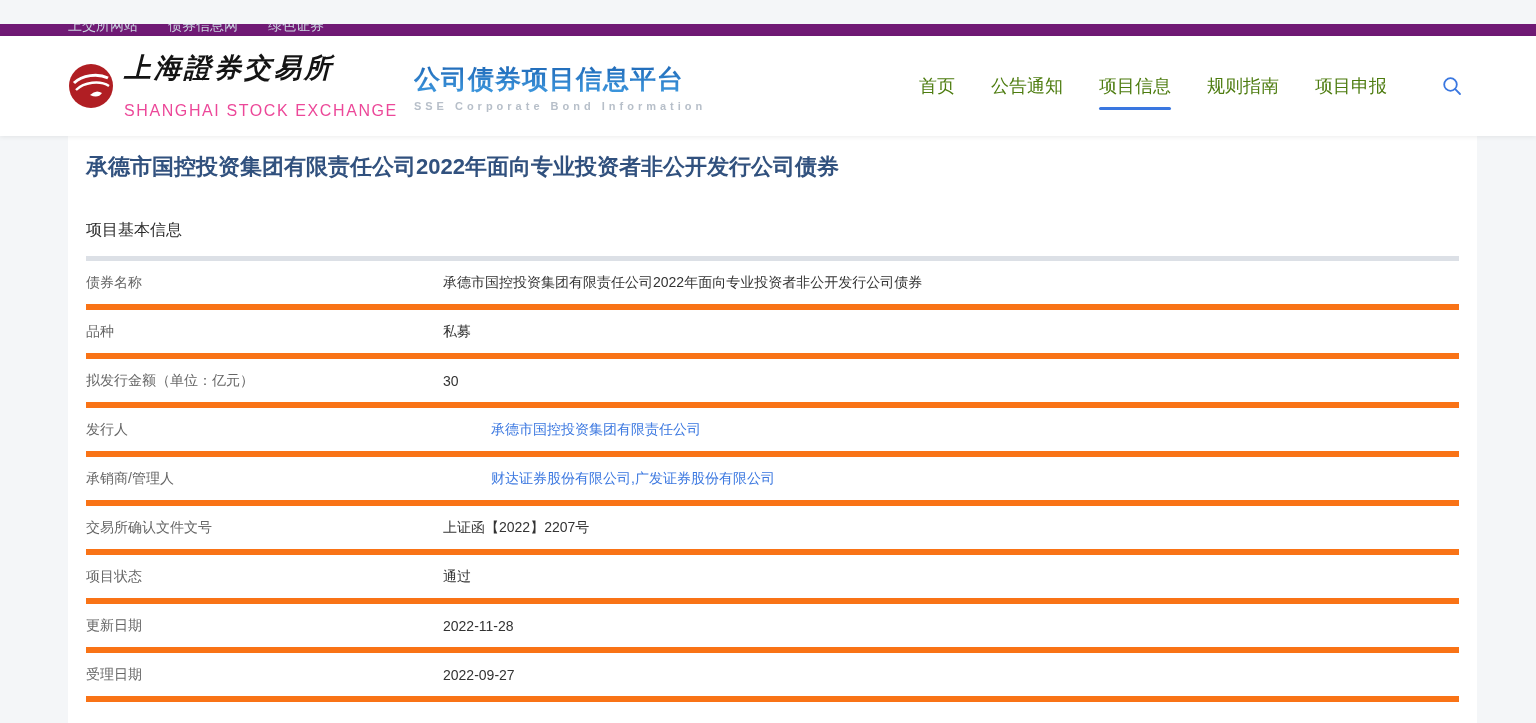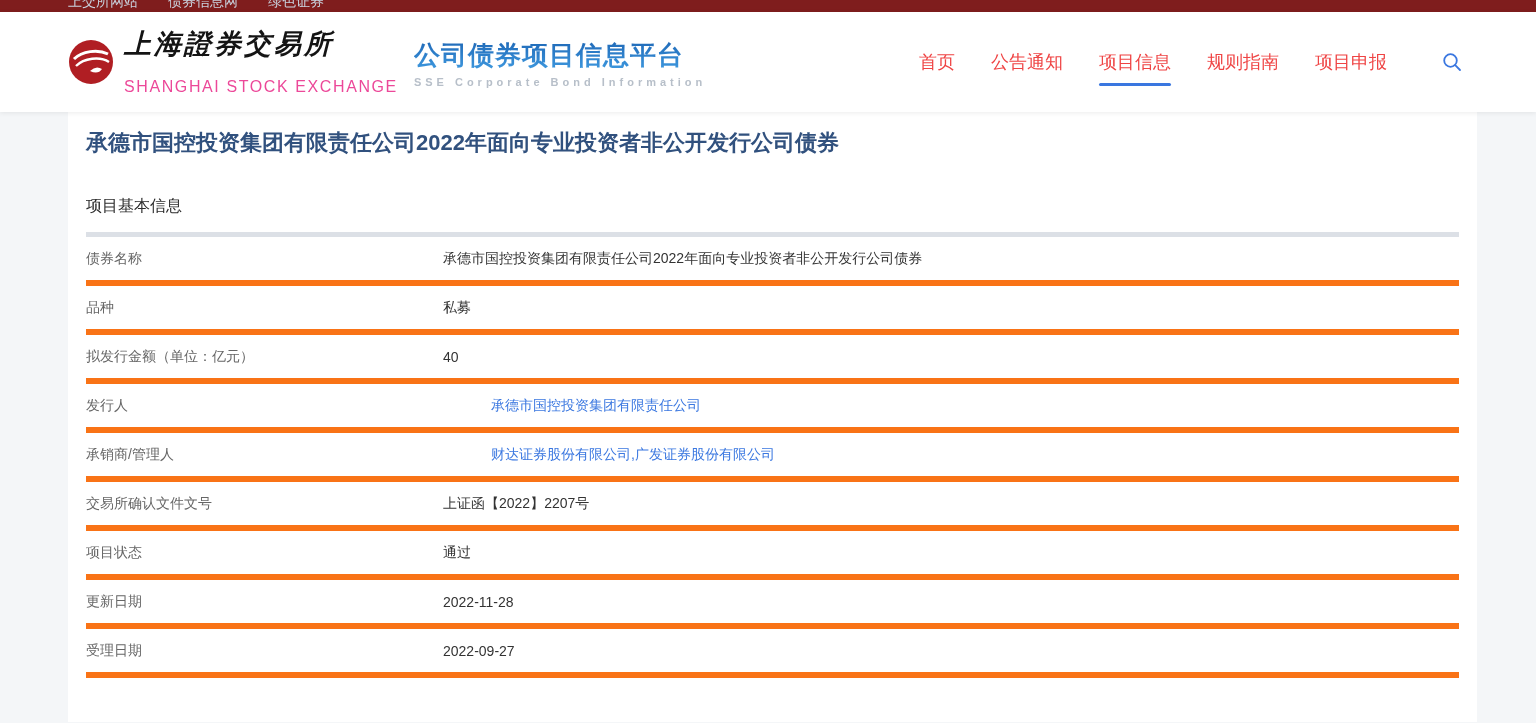--- a/index.html
+++ b/index.html
@@ -1,41 +1,41 @@
 <!DOCTYPE html>
 <html><head>
 <meta charset="utf-8">
 <style>
   * { margin:0; padding:0; box-sizing:border-box; }
   html,body { width:1536px; height:723px; overflow:hidden; }
   body { background:#f4f6f8; font-family:"Liberation Sans","DejaVu Sans",sans-serif; }
 
   
-  .topbar { height:12px; background:#7f1d1d; overflow:hidden; }
+  .topbar { height:12px; background:#701a75; overflow:hidden;margin-top:24px; }
   .topbar-inner { display:flex; gap:30px; padding-left:68px; transform:translateY(-11px); }
   .topbar-link { color:#c9d2de; font-size:14px; line-height:24px; white-space:nowrap; cursor:pointer; }
 
   
   .header { height:100px; background:#ffffff; display:flex; align-items:center;
             padding:0 73px 0 68px; box-shadow:0 1px 5px rgba(0,0,0,0.08); position:relative; z-index:2; }
   .logo-wrap { display:flex; align-items:center; cursor:pointer; }
   .logo-circle { width:46px; height:46px; flex:0 0 46px; }
   .logo-text { margin-left:10px; }
   .logo-cn { font-family:"DejaVu Serif","Liberation Serif",serif; font-weight:bold; font-style:italic;
              font-size:27px; color:#141414; letter-spacing:3px; line-height:30px; white-space:nowrap; }
   .logo-en { font-size:16px; color:#ec4899; letter-spacing:1.6px; margin-top:19px; white-space:nowrap; }
   .platform { margin-left:16px; padding-top:2px; }
   .platform-title { font-size:26px; font-weight:bold; color:#2a7cc5; letter-spacing:1px; line-height:32px;
                     background:linear-gradient(180deg,#1d66b5 0%,#3f9ae0 100%);
                     -webkit-background-clip:text; background-clip:text; -webkit-text-fill-color:transparent;
                     white-space:nowrap; }
   .platform-sub { font-size:11px; font-weight:bold; color:#b7bfc9; letter-spacing:4px; margin-top:5px; white-space:nowrap; }
 
   .nav { margin-left:auto; display:flex; align-items:center; gap:36px; }
-  .nav-item { color:#ef4444; font-size:18px; white-space:nowrap; position:relative; cursor:pointer; }
+  .nav-item { color:#4d7c0f; font-size:18px; white-space:nowrap; position:relative; cursor:pointer; }
   .nav-item.active::after { content:""; position:absolute; left:0; right:0; bottom:-12px;
                             height:3px; background:#3a77e0; border-radius:2px; }
   .search-btn { margin-left:18px; width:22px; height:22px; cursor:pointer; display:flex; align-items:center; justify-content:center; }
 
   
   .card { width:1409px; height:610px; margin-left:68px; background:#ffffff; padding:0 18px; }
   .page-title { padding-top:15px; font-size:22px; font-weight:bold; color:#31517e; line-height:32px; }
   .section-title { margin-top:37px; font-size:16px; font-weight:normal; color:#2b2b2b; }
   .thick-bar { margin-top:15px; height:5px; background:#dce0e6; }
 
@@ -101,21 +101,21 @@
     <div class="row">
       <span class="row-label">债券名称</span>
       <span class="row-value">承德市国控投资集团有限责任公司2022年面向专业投资者非公开发行公司债券</span>
     </div>
     <div class="row">
       <span class="row-label">品种</span>
       <span class="row-value">私募</span>
     </div>
     <div class="row">
       <span class="row-label">拟发行金额（单位：亿元）</span>
-      <span class="row-value">40</span>
+      <span class="row-value">30</span>
     </div>
     <div class="row">
       <span class="row-label">发行人</span>
       <a class="row-value">承德市国控投资集团有限责任公司</a>
     </div>
     <div class="row">
       <span class="row-label">承销商/管理人</span>
       <a class="row-value">财达证券股份有限公司,广发证券股份有限公司</a>
     </div>
     <div class="row">

